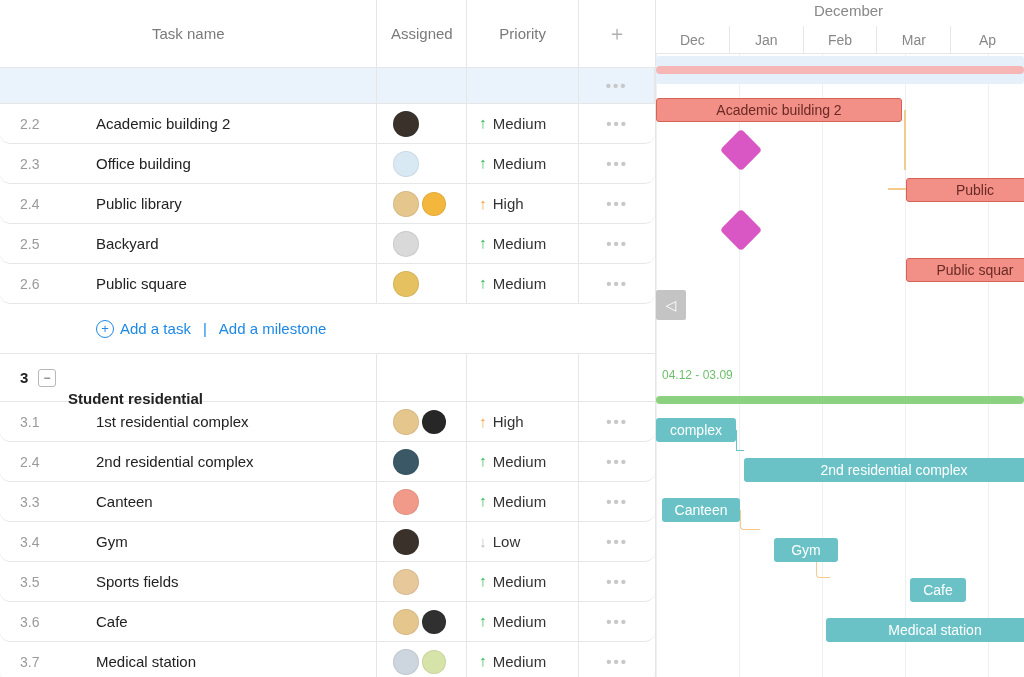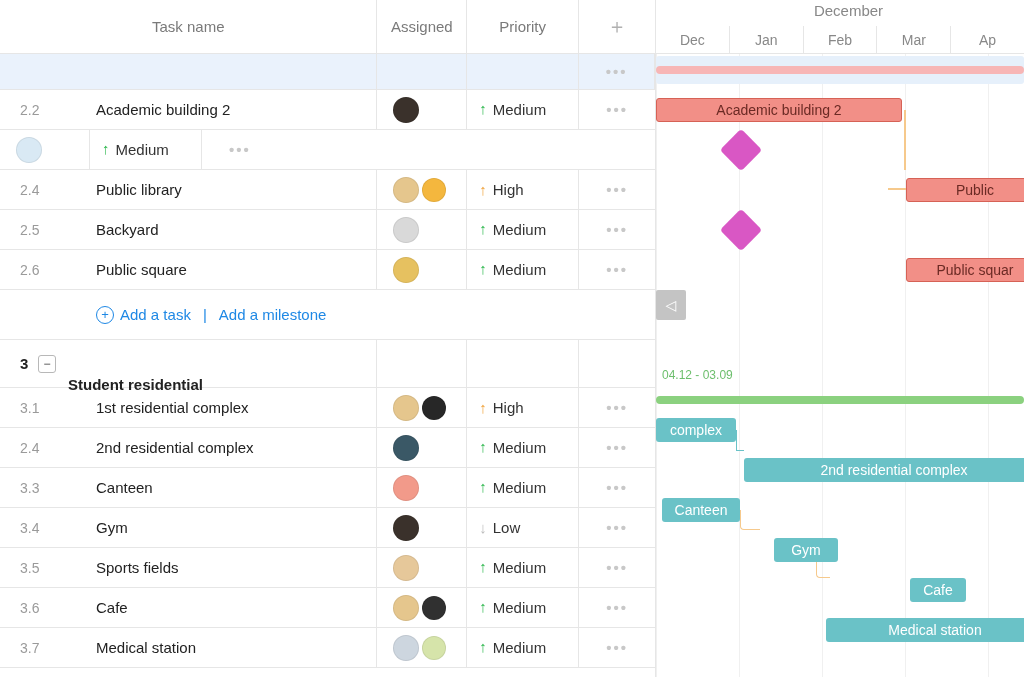--- a/index.html
+++ b/index.html
@@ -2,35 +2,35 @@
 <html><head>
 <meta charset="utf-8">
 <style>
   * { box-sizing: border-box; margin: 0; padding: 0; }
   body { font-family: -apple-system, BlinkMacSystemFont, "Segoe UI", Arial, sans-serif; font-size: 15px; color: #333; background: #fff; overflow: hidden; width: 1024px; height: 677px; }
   .wrap { display: flex; width: 1024px; height: 677px; }
   .left { width: 656px; border-right: 1px solid #e6e6e6; }
   .right { flex: 1; position: relative; overflow: hidden; }
 
   
-  .hdr-row { display: flex; height: 54px; border-bottom: 1px solid #e6e6e6; }
+  .hdr-row { display: flex; height: 68px; border-bottom: 1px solid #e6e6e6; }
   .col-name { width: 378px; border-right: 1px solid #e6e6e6; display:flex; align-items:center; justify-content:center; color:#7a7a7a; }
   .col-asg  { width: 90px;  border-right: 1px solid #e6e6e6; display:flex; align-items:center; justify-content:center; color:#7a7a7a;text-align:center; }
   .col-pri  { width: 112px; border-right: 1px solid #e6e6e6; display:flex; align-items:center; justify-content:center; color:#7a7a7a; }
   .col-add  { width: 76px;  display:flex; align-items:center; justify-content:center; }
   .plus { font-size: 20px; color:#b0b0b0; }
 
   .spacer-row { display:flex; height:36px; background:#eaf2fc; border-bottom:1px solid #e6e6e6; }
   .spacer-row .c { border-right:1px solid #e6e6e6; }
   .spacer-row .c1 { width:378px; }
   .spacer-row .c2 { width:90px; }
   .spacer-row .c3 { width:112px; }
   .spacer-row .c4 { width:76px; display:flex; align-items:center; justify-content:center; }
 
-  .row { display:flex; height:40px; border-bottom:1px solid #e6e6e6; align-items:stretch; }
+  .row { display:flex; height:40px; border-bottom:1px solid #e6e6e6; align-items:stretch;border-radius:10px; }
   .c-name { width:378px; border-right:1px solid #e6e6e6; display:flex; align-items:center; padding-left:20px; }
   .c-asg  { width:90px; border-right:1px solid #e6e6e6; display:flex; align-items:center; padding-left:16px; gap:3px; }
   .c-pri  { width:112px; border-right:1px solid #e6e6e6; display:flex; align-items:center; justify-content:flex-start; padding-left:12px; gap:6px; }
   .c-dots { width:76px; display:flex; align-items:center; justify-content:center; }
   .num { color:#9a9a9a; font-size:14px; width:48px; }
   .tname { color:#222; }
   .dots { color:#c8c8c8; letter-spacing:2px; font-weight:bold; }
   .arrow-up-green { color:#2fb84f; font-weight:bold; transform:translateY(-1px); }
   .arrow-up-orange { color:#f0a43f; font-weight:bold; }
   .arrow-down-gray { color:#bcbcbc; font-weight:bold; }
@@ -128,20 +128,25 @@
         </div>
       <div class="c-pri">
           <span class="arrow-up-green">↑</span>
           <span class="pri-txt">Medium</span>
         </div>
       <div class="c-dots">
           <span class="dots">•••</span>
         </div>
     </div>
     <div class="row">
+      <div class="c-name">
+          <span class="num">2.3</span>
+          <div style="width:28px"></div>
+          <span class="tname">Office building</span>
+        </div>
       <div class="c-asg">
           <span class="avatar a2"></span>
         </div>
       <div class="c-pri">
           <span class="arrow-up-green">↑</span>
           <span class="pri-txt">Medium</span>
         </div>
       <div class="c-dots">
           <span class="dots">•••</span>
         </div>

